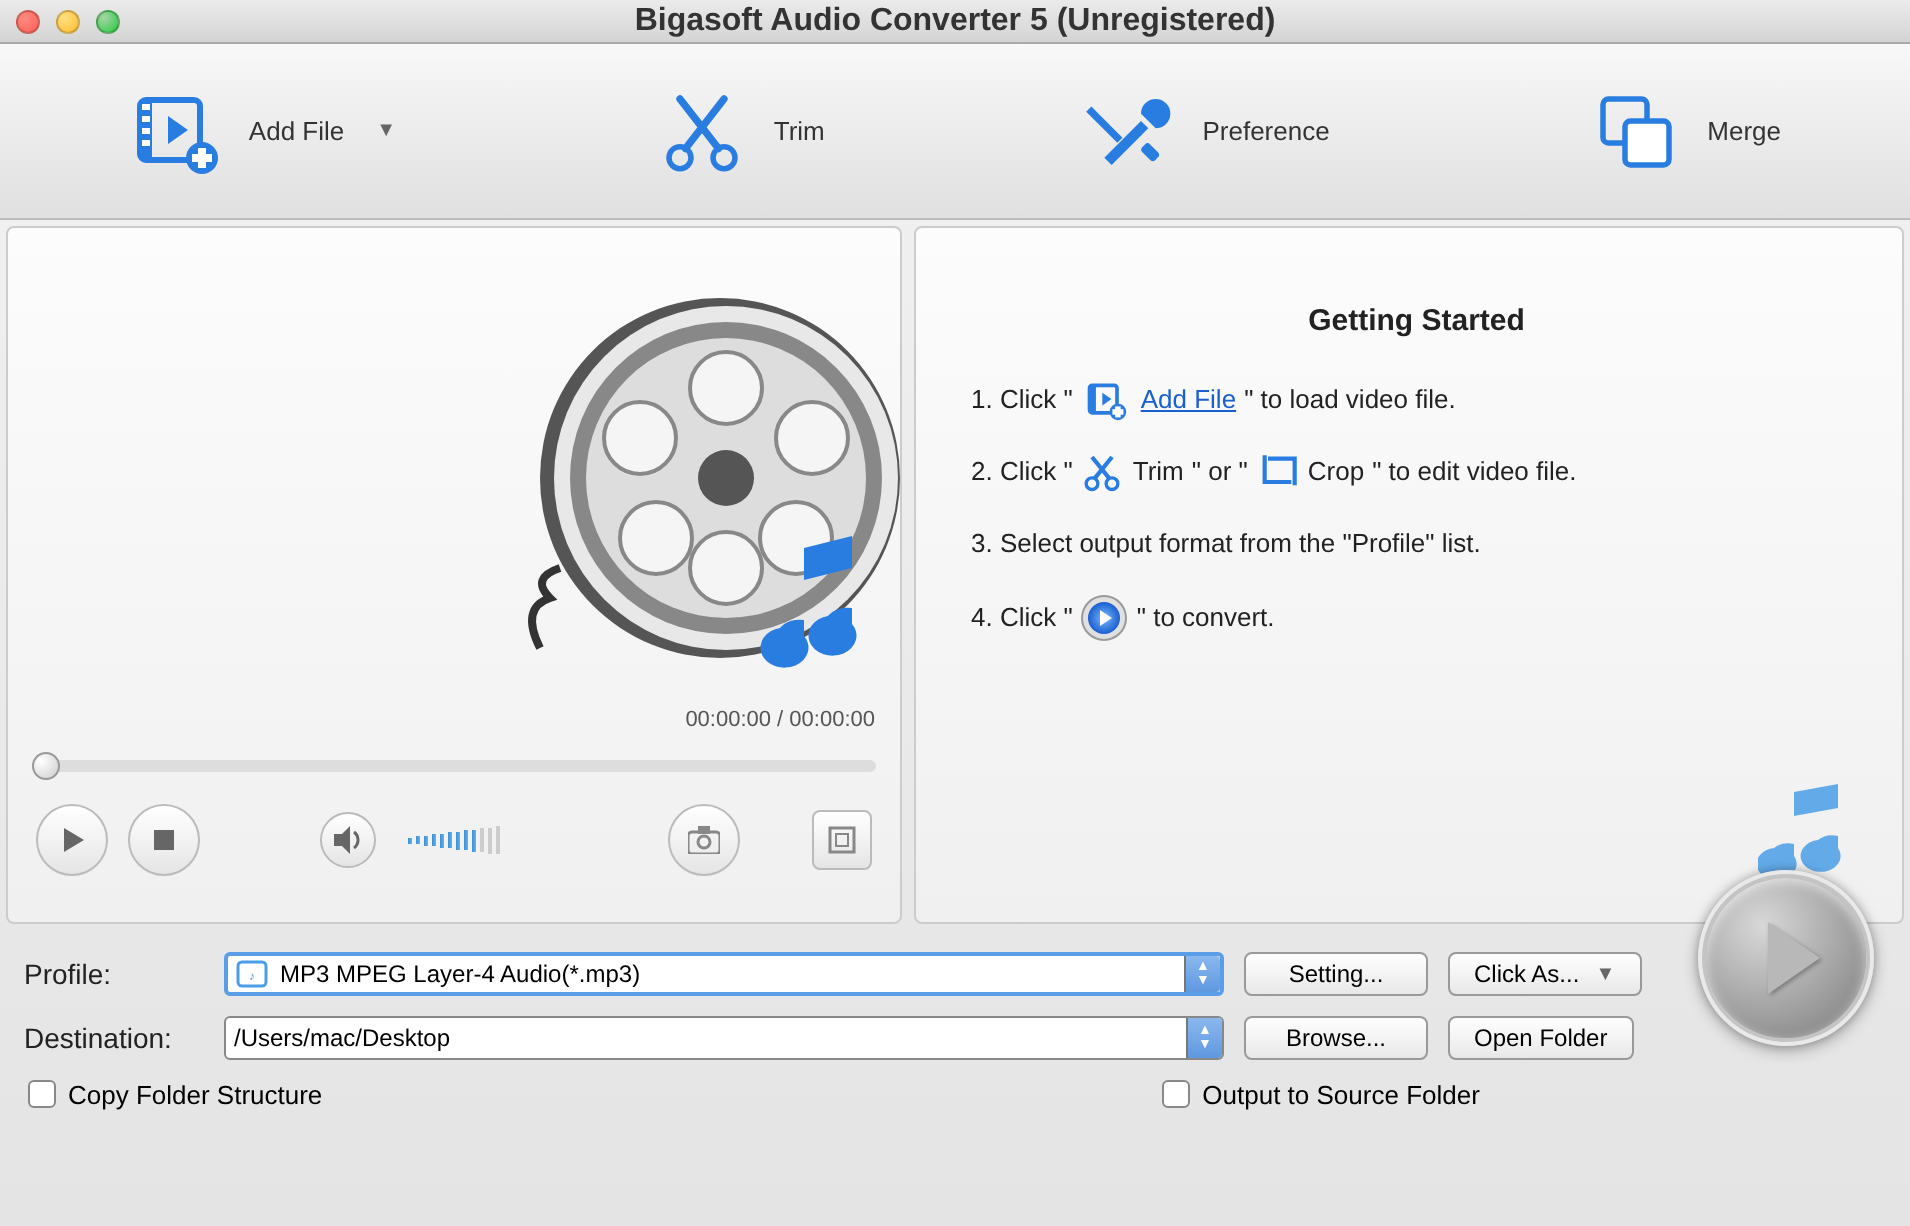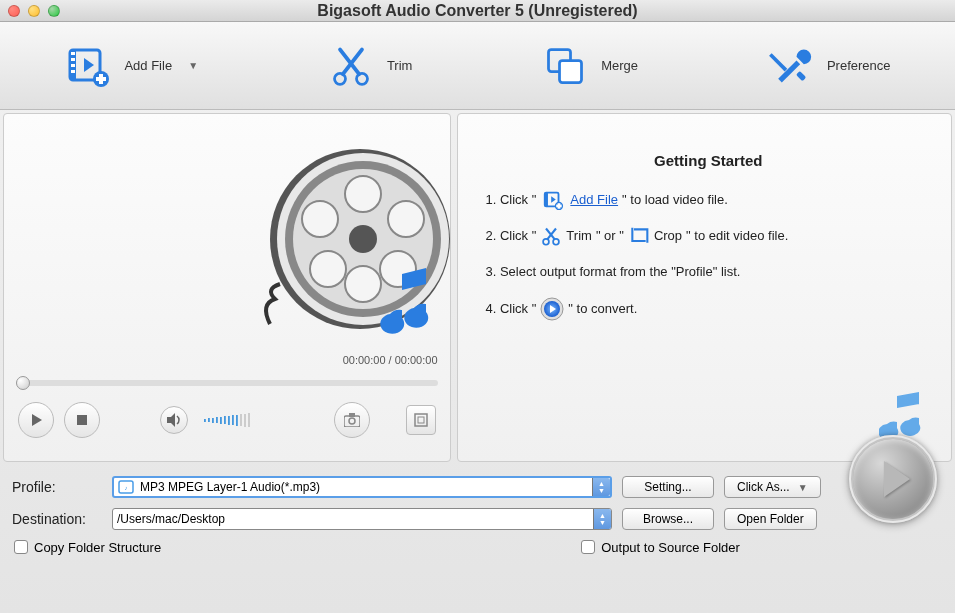--- a/index.html
+++ b/index.html
@@ -88,36 +88,36 @@
         <circle cx="36" cy="38" r="6" fill="none" stroke="#2a7de0" stroke-width="3"></circle>
         <line x1="15" y1="33" x2="36" y2="6" stroke="#2a7de0" stroke-width="4" stroke-linecap="round"></line>
         <line x1="33" y1="33" x2="12" y2="6" stroke="#2a7de0" stroke-width="4" stroke-linecap="round"></line>
       </svg>
     </div>
     <span class="tool-label">Trim</span>
   </div>
   <div class="tool-item">
     <div class="tool-icon">
       <svg width="44" height="44" viewBox="0 0 48 48">
-        <rect x="6" y="6" width="24" height="24" rx="3" fill="none" stroke="#2a7de0" stroke-width="3"></rect>
-        <rect x="18" y="18" width="24" height="24" rx="3" fill="#fff" stroke="#2a7de0" stroke-width="3"></rect>
-      </svg>
-    </div>
-    <span class="tool-label">Merge</span>
-  </div>
-  <div class="tool-item">
-    <div class="tool-icon">
-      <svg width="44" height="44" viewBox="0 0 48 48">
         <path d="M 10 38 L 30 18 L 34 22 L 14 42 Z" fill="#2a7de0"></path>
         <path d="M 30 14 A 8 8 0 1 1 38 22 L 34 18 Z" fill="#2a7de0"></path>
         <rect x="8" y="8" width="4" height="24" fill="#2a7de0" transform="rotate(-45 10 20)"></rect>
         <rect x="30" y="32" width="10" height="6" rx="2" fill="#2a7de0" transform="rotate(45 35 35)"></rect>
       </svg>
     </div>
     <span class="tool-label">Preference</span>
+  </div>
+  <div class="tool-item">
+    <div class="tool-icon">
+      <svg width="44" height="44" viewBox="0 0 48 48">
+        <rect x="6" y="6" width="24" height="24" rx="3" fill="none" stroke="#2a7de0" stroke-width="3"></rect>
+        <rect x="18" y="18" width="24" height="24" rx="3" fill="#fff" stroke="#2a7de0" stroke-width="3"></rect>
+      </svg>
+    </div>
+    <span class="tool-label">Merge</span>
   </div>
 </div>
 
 <div class="main-panels">
   <div class="panel">
     <div class="preview-area">
       <div class="reel-container">
         <svg width="220" height="210" viewBox="0 0 220 210">
           <path d="M 20 180 Q 10 160 25 155 Q 15 145 30 140" fill="none" stroke="#333" stroke-width="4"></path>
           <ellipse cx="110" cy="95" rx="90" ry="90" fill="#555"></ellipse>
@@ -258,21 +258,21 @@
 <div class="bottom-section">
   <div class="row">
     <div class="label">Profile:</div>
     <div class="combo profile">
       <span class="combo-icon">
         <svg width="16" height="14" viewBox="0 0 16 14">
               <rect x="1" y="1" width="14" height="12" rx="2" fill="#fff" stroke="#4a9de8" stroke-width="1.5"></rect>
               <text x="8" y="10" font-size="6" text-anchor="middle" fill="#4a9de8" font-weight="bold">♪</text>
             </svg>
       </span>
-      <span>MP3 MPEG Layer-1 Audio(*.mp3)</span>
+      <span>MP3 MPEG Layer-4 Audio(*.mp3)</span>
       <div class="combo-spinner">
             <span>▲</span>
             <span>▼</span>
           </div>
     </div>
     <div class="btn">Setting...</div>
     <div class="btn">
       <span>Click As...</span>
       <span class="chevron" style="margin-left:8px">▼</span>
     </div>

